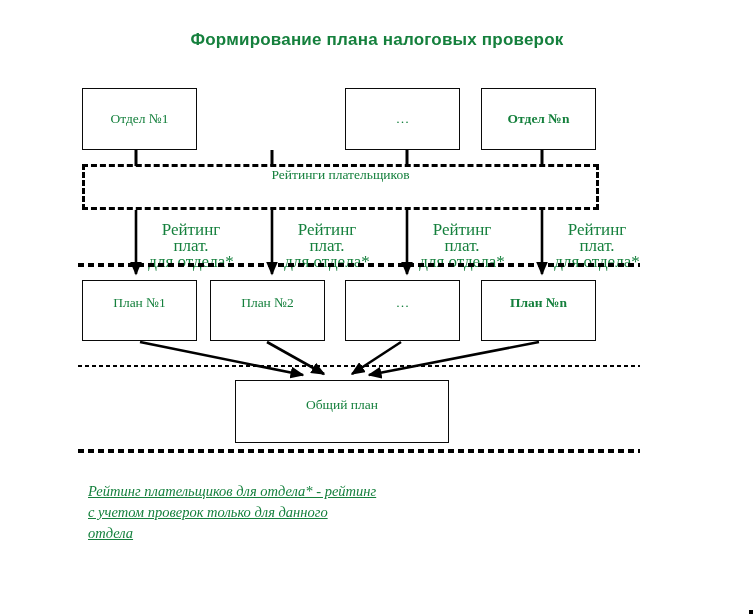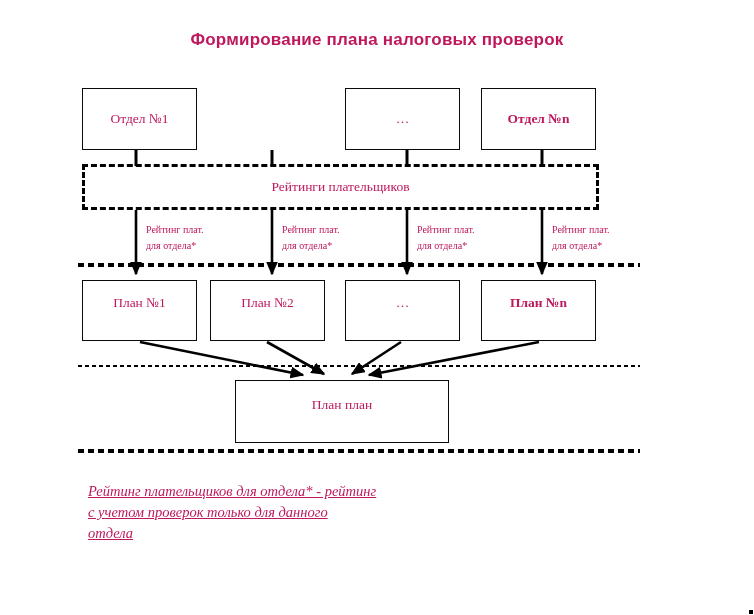--- a/index.html
+++ b/index.html
@@ -1,48 +1,48 @@
 <!DOCTYPE html>
 <html><head>
 <meta charset="utf-8">
 <style>
   html,body{margin:0;padding:0;background:#fff;}
   #canvas{
     position:relative;width:754px;height:615px;background:#fff;overflow:hidden;
-    font-family:"Liberation Serif","DejaVu Serif",serif;color:#be185d;
+    font-family:"Liberation Serif","DejaVu Serif",serif;color:#15803d;
   }
   .title{
     position:absolute;left:0;top:30px;width:100%;text-align:center;
     font-family:"Liberation Sans","DejaVu Sans",sans-serif;
     font-weight:bold;font-size:17px;letter-spacing:.2px;
   }
   .box{
     position:absolute;box-sizing:border-box;border:1.5px solid #0a0a0a;background:#fff;
     display:flex;align-items:center;justify-content:center;
     font-size:13.5px;text-align:center;
   }
   .dept{top:88px;width:115px;height:62px;padding-bottom:0;}
   .plan{top:280px;width:115px;height:61px;padding-bottom:16px;}
   .pos1{left:82px;} .pos2{left:210px;} .pos3{left:345px;} .pos4{left:481px;font-weight:bold;}
   .ratings{
     position:absolute;box-sizing:border-box;left:82px;top:164px;width:517px;height:46px;
     border:3px dashed #000;background:#fff;
-    display:flex;align-items:center;justify-content:center;font-size:13.5px;
+    display:flex;justify-content:center;font-size:13.5px;
   }
   .total{
     position:absolute;box-sizing:border-box;left:235px;top:380px;width:214px;height:63px;
     border:1.5px solid #0a0a0a;background:#fff;
     display:flex;align-items:center;justify-content:center;font-size:13.5px;padding-bottom:14px;
   }
   .sep{position:absolute;left:78px;width:562px;}
   .sep.thick{height:3.5px;background:repeating-linear-gradient(90deg,#000 0 6px,transparent 6px 10px);}
   .sep.thin{height:2px;background:repeating-linear-gradient(90deg,#000 0 4px,transparent 4px 7px);}
   .sep1{top:263px;} .sep2{top:365px;} .sep3{top:449px;}
   .alabel{
-    position:absolute;top:222px;width:90px;font-size:10px;line-height:16px;
+    position:absolute;top:222px;width:90px;font-size:17px;line-height:16px;text-align:center;
   }
   .al1{left:146px;} .al2{left:282px;} .al3{left:417px;} .al4{left:552px;}
   .alabel span{display:block;}
   .footnote{
     position:absolute;left:88px;top:481px;width:300px;
     font-style:italic;font-size:14.5px;line-height:21px;
   }
   .footnote span{display:block;text-decoration:underline;}
   svg.overlay{position:absolute;left:0;top:0;pointer-events:none;}
   .corner-dot{position:absolute;left:749px;top:610px;width:4px;height:4px;background:#000;}
@@ -96,21 +96,21 @@
     <span>План №2</span>
   </div>
   <div class="box plan pos3">
     <span>…</span>
   </div>
   <div class="box plan pos4">
     <span>План №n</span>
   </div>
 
   <div class="total">
-    <span>План план</span>
+    <span>Общий план</span>
   </div>
 
   <div class="footnote">
     <span>Рейтинг плательщиков для отдела* - рейтинг</span>
     <span>с учетом проверок только для данного</span>
     <span>отдела</span>
   </div>
 
   <svg class="overlay" width="754" height="615" viewBox="0 0 754 615">
     <defs>

